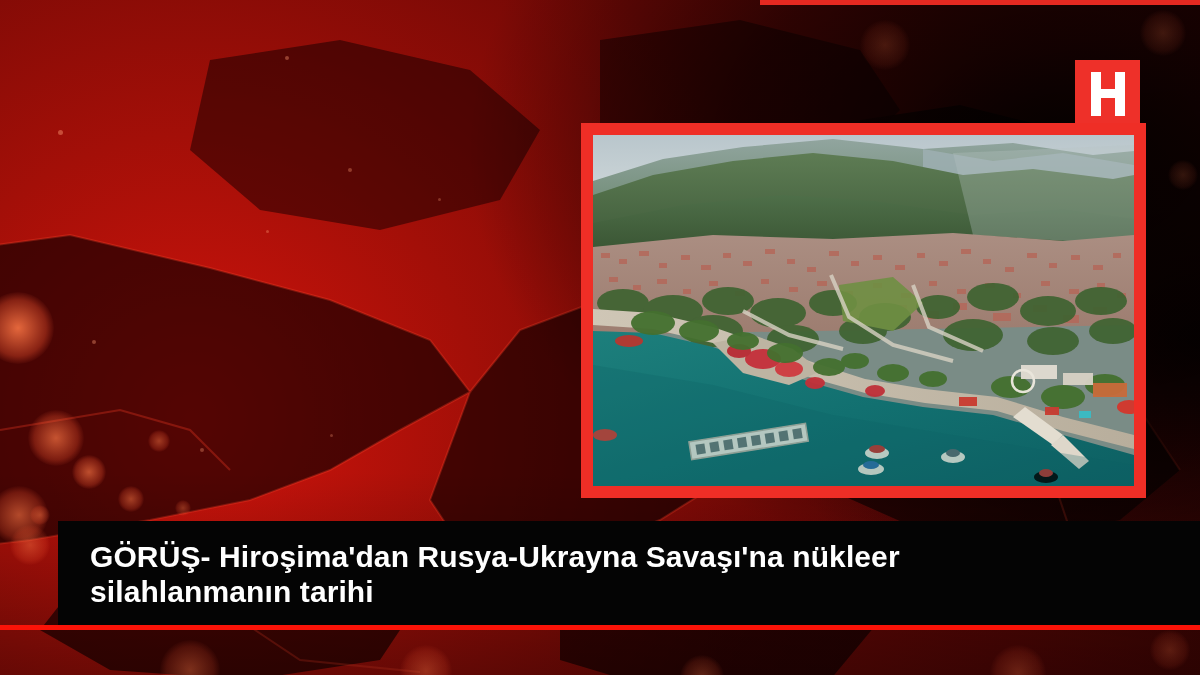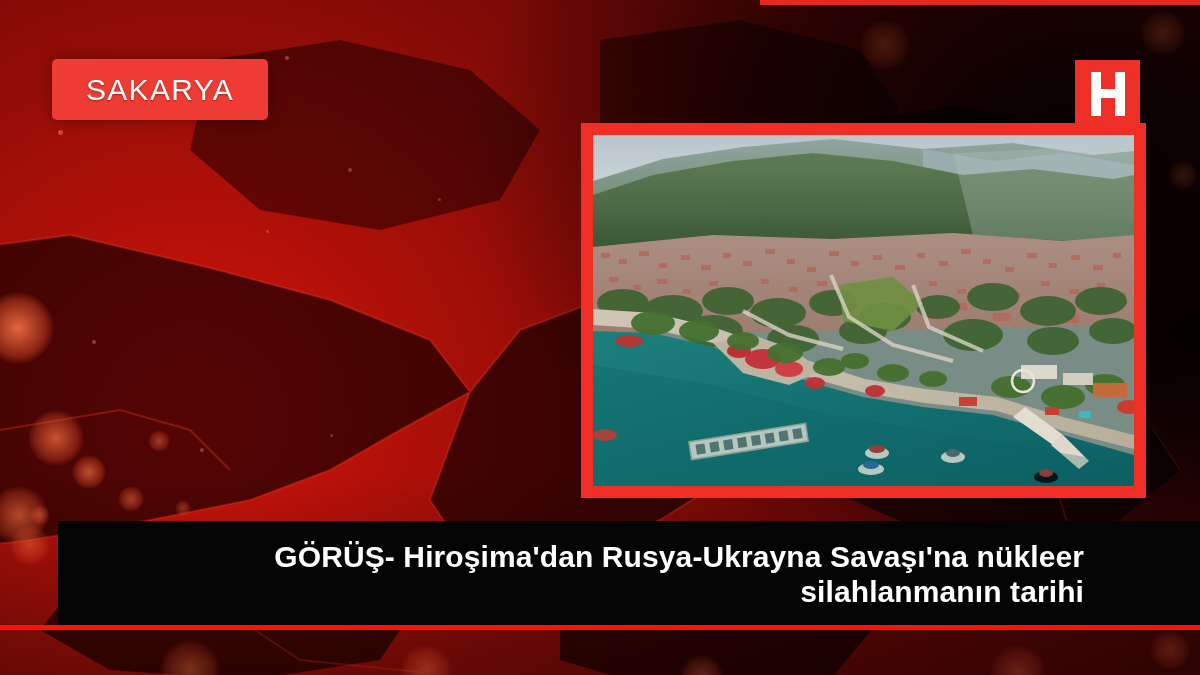--- a/index.html
+++ b/index.html
@@ -62,21 +62,21 @@
   #photo svg{display:block;width:100%;height:100%;}
 
   
   #headline-band{
     position:absolute;left:58px;top:521px;right:0;height:105px;
     background:#040404;
     display:flex;align-items:center;
   }
   #headline{
     color:#fff;font-size:30px;line-height:35px;font-weight:bold;
-    padding:0 18px 0 16px;max-width:1010px;letter-spacing:.1px;text-align:right;
+    padding:0 18px 0 32px;max-width:1010px;letter-spacing:.1px;
   }
   #rule-bottom{
     position:absolute;left:0;right:0;top:625px;height:5px;background:#fb1308;
   }
   #rule-top{
     position:absolute;left:760px;right:0;top:0;height:5px;background:#ef2b23;opacity:.95;
   }
 </style>
 </head>
 <body>
@@ -143,23 +143,20 @@
     <div class="spark" style="left:348px;top:168px;width:4px;height:4px;opacity:.4;"></div>
     <div class="spark" style="left:92px;top:340px;width:4px;height:4px;opacity:.45;"></div>
     <div class="spark" style="left:266px;top:230px;width:3px;height:3px;opacity:.4;"></div>
     <div class="spark" style="left:438px;top:198px;width:3px;height:3px;opacity:.35;"></div>
     <div class="spark" style="left:200px;top:448px;width:4px;height:4px;opacity:.4;"></div>
     <div class="spark" style="left:330px;top:434px;width:3px;height:3px;opacity:.35;"></div>
   </div>
 
   <div id="rule-top"></div>
 
-  <div id="badge">
-    <span>SAKARYA</span>
-  </div>
 
   <div id="logo">
     <div class="h-glyph">
       <i class="l"></i>
         <i class="m"></i>
         <i class="r"></i>
     </div>
   </div>
 
   <div id="photo-frame">

